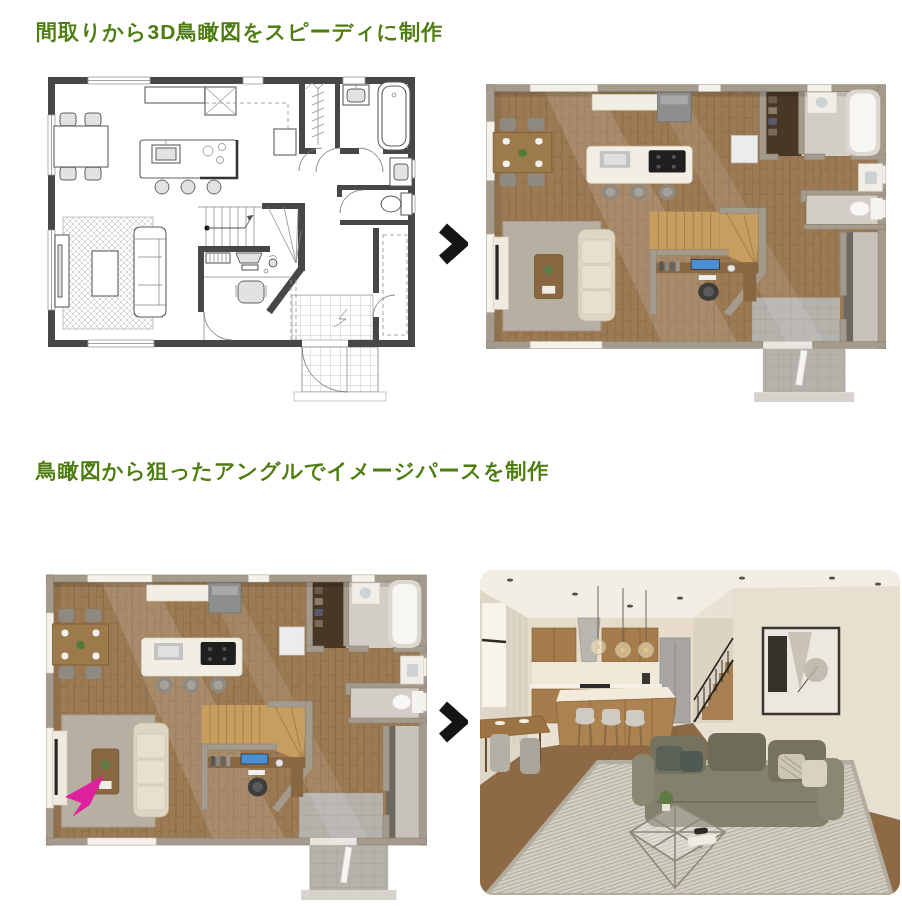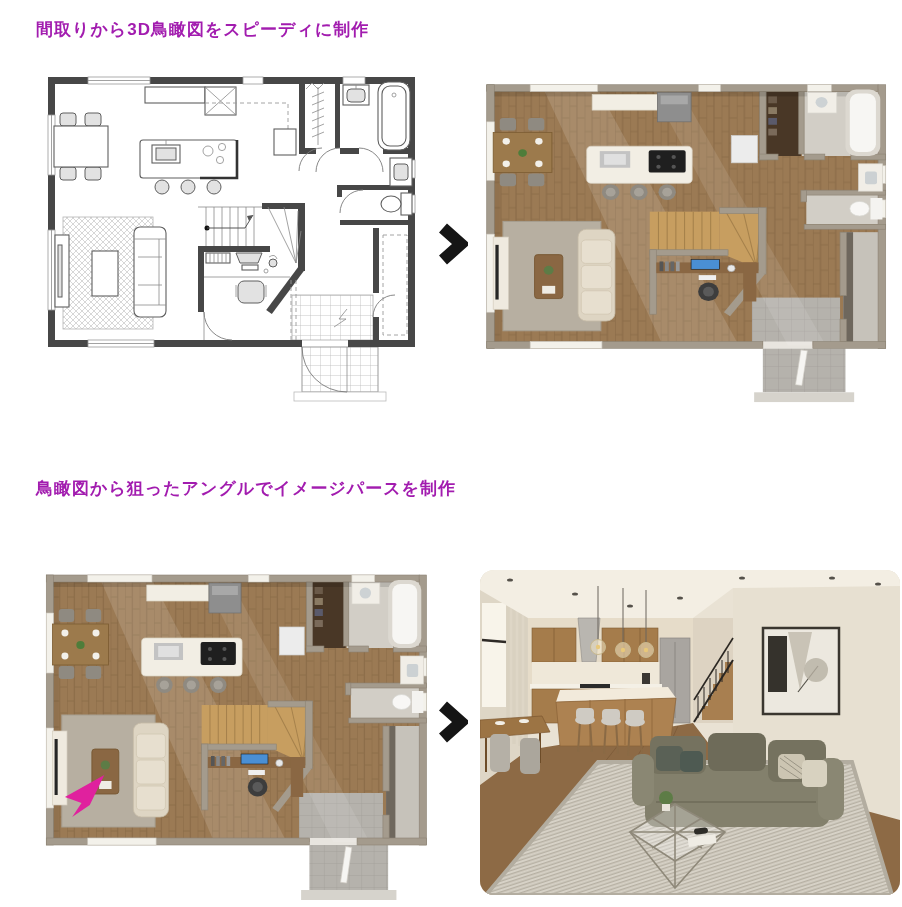--- a/index.html
+++ b/index.html
@@ -1,18 +1,18 @@
 <!DOCTYPE html>
 <html><head>
 <meta charset="utf-8">
 <style>
   html,body{margin:0;padding:0;background:#fff;}
   .canvas{position:relative;width:902px;height:907px;background:#fff;overflow:hidden;
           font-family:"Liberation Sans","DejaVu Sans",sans-serif;}
-  .hd{position:absolute;left:36px;color:#a21caf;font-size:17px;font-weight:700;letter-spacing:1px;white-space:nowrap;}
+  .hd{position:absolute;left:36px;color:#4d7c0f;font-size:21px;font-weight:700;letter-spacing:1px;white-space:nowrap;}
   .fig{position:absolute;}
   .fig svg{display:block;width:100%;height:100%;}
   .arrowbox{position:absolute;width:32px;height:44px;}
   .round{border-radius:14px;overflow:hidden;}
 
   
   .fp .w{fill:#474747;}
   .fp .win{fill:#ffffff;stroke:#9a9a9a;stroke-width:.8;}
   .fp .f{fill:#ffffff;stroke:#5f5f5f;stroke-width:1.1;}
   .fp .f2{fill:#e2e2e2;stroke:#5f5f5f;stroke-width:1;}
@@ -344,21 +344,21 @@
         <rect x="350" y="93" width="22" height="28" fill="#f1eee7" stroke="#d8d4cc" stroke-width=".7"></rect>
         <rect x="356" y="101" width="11" height="13" rx="2" fill="#ccd1d3"></rect>
         <rect x="361" y="128" width="11" height="22" fill="#f4f3f0"></rect>
         <ellipse cx="351" cy="139" rx="9" ry="7.5" fill="#f8f7f5" stroke="#d8d8d3" stroke-width=".7"></ellipse>
       </g>
       <rect x="297" y="284" width="6" height="36" fill="#f6f5f2" stroke="#d0ccc4" stroke-width=".6" transform="rotate(8 300 284)"></rect>
     </g>
   </svg>
   </figure>
 
-  <div class="hd" style="top:477px;font-family:Liberation Mono, monospace;">
+  <div class="hd" style="top:457px;font-family:Liberation Mono, monospace;">
     <span>鳥瞰図から狙ったアングルでイメージパースを制作</span>
   </div>
 
   <figure class="fig" style="left:38px;top:563px;width:404px;height:340px;margin:0;">
   <svg class="b3" viewBox="0 0 390 340" preserveAspectRatio="none">
     <use href="#bird-all"></use>
     <g>
       <polygon points="64,212 26,234 42,240 33,254 50,242" fill="#e0219e"></polygon>
     </g>
   </svg>

